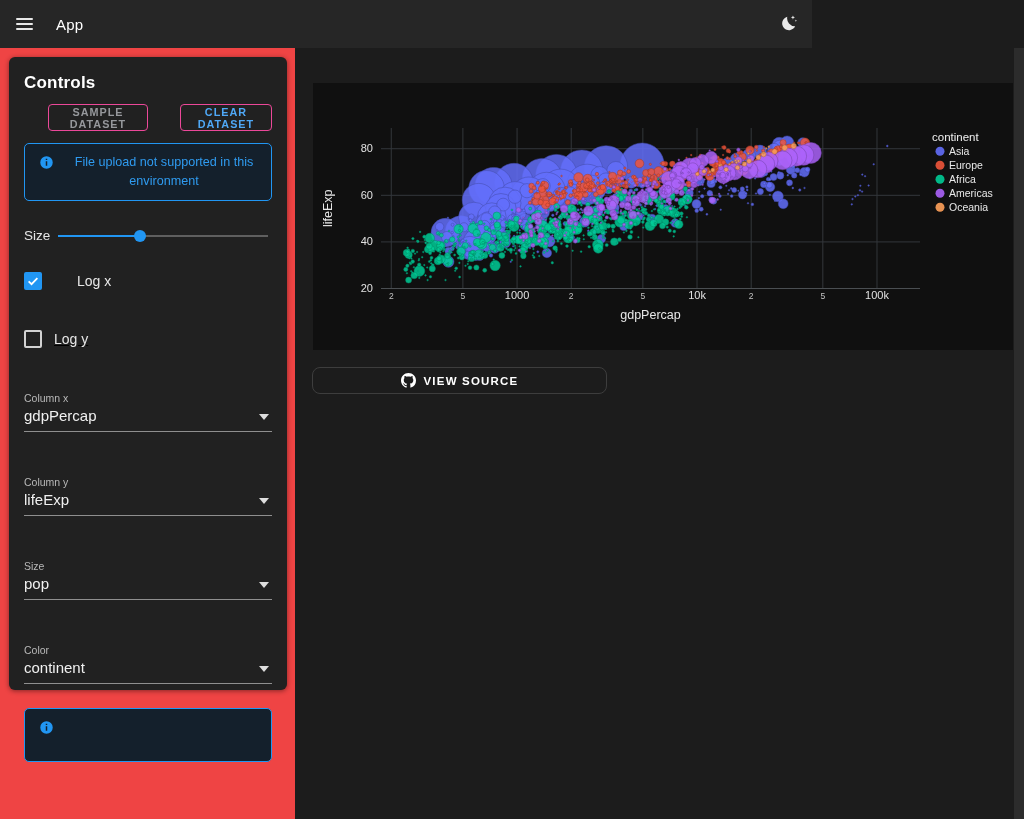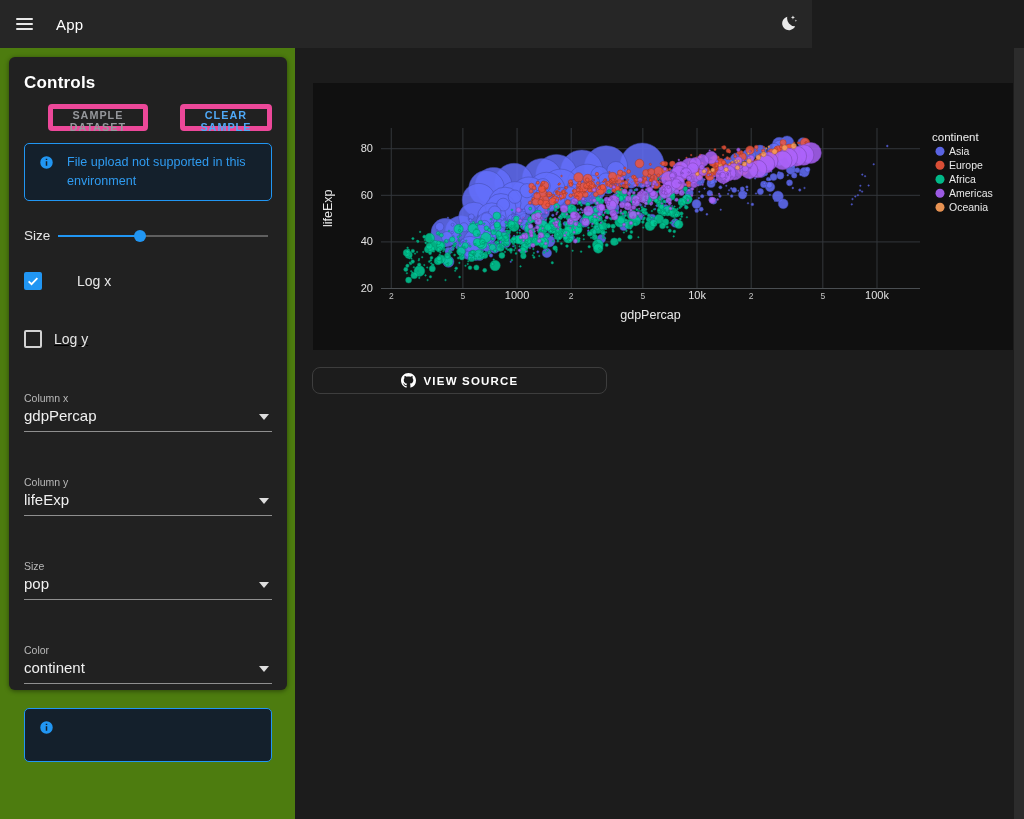--- a/index.html
+++ b/index.html
@@ -11,33 +11,33 @@
             background:#262626; display:flex; align-items:center; z-index:10; }
   .menu-btn { width:40px; height:40px; margin-left:4px; background:none; border:none;
               display:flex; flex-direction:column; justify-content:center; align-items:center;
               gap:3px; cursor:pointer; }
   .menu-btn span { display:block; width:17px; height:2px; background:#e8e8e8; border-radius:1px; }
   .app-title { color:#fff; font-size:15px; margin-left:12px; letter-spacing:.2px; }
   .theme-btn { position:absolute; right:10px; top:12px; width:28px; height:26px;
                background:none; border:none; cursor:pointer; }
 
   
-  .sidecol { position:absolute; left:0; top:48px; width:295px; height:771px; background:#4d7c0f; }
+  .sidecol { position:absolute; left:0; top:48px; width:295px; height:771px; background:#ef4444; }
   .card { position:absolute; left:9px; top:9px; width:278px; height:633px; background:#212121;
           border-radius:6px; box-shadow:0 1px 5px rgba(0,0,0,.45); padding:16px 15px 0 15px; }
   .card h2 { color:#fff; font-size:17px; font-weight:bold; letter-spacing:.2px; }
   .btn-row { display:flex; gap:8px; margin-top:11px; }
-  .obtn { height:27px; border:5px solid #ec4899; border-radius:4px; background:transparent;
+  .obtn { height:27px; border:1px solid #ec4899; border-radius:4px; background:transparent;
           font-family:inherit; font-size:10.8px; font-weight:bold; letter-spacing:1px; cursor:pointer;margin-left:24px; }
   .obtn.disabled { color:#96989c; width:127px; }
   .obtn.primary  { color:#4FA8F6; width:117px; }
 
   .alert { border:1px solid #2196F3; border-radius:5px; background:#14202c;
            display:flex; align-items:flex-start; padding:9px 10px 9px 14px; }
-  .alert .txt { color:#2F9BF0; font-size:12.6px; line-height:1.5; margin-left:13px; }
+  .alert .txt { color:#2F9BF0; font-size:12.6px; line-height:1.5; margin-left:13px;text-align:center; }
   .alert1 { margin-top:12px; min-height:50px; }
   .alert2 { margin-top:24px; min-height:54px; }
   .info-ic { flex:0 0 15px; margin-top:2px; }
 
   .size-row { margin-top:28px; display:flex; align-items:center; height:14px; }
   .size-label { color:#e6e6e6; font-size:13.5px; width:34px; }
   .slider { position:relative; height:14px; flex:1; max-width:210px; cursor:pointer; }
   .slider .track { position:absolute; left:0; right:0; top:6px; height:2px; background:#5f5f5f; }
   .slider .fill  { position:absolute; left:0; top:6px; height:2px; background:#2196F3; }
   .slider .thumb { position:absolute; top:1px; width:12px; height:12px; border-radius:50%;
@@ -88,21 +88,21 @@
     </svg>
   </button>
 </header>
 
 <div class="sidecol">
   <div class="card">
     <h2>Controls</h2>
 
     <div class="btn-row">
       <button class="obtn disabled">SAMPLE DATASET</button>
-      <button class="obtn primary">CLEAR SAMPLE</button>
+      <button class="obtn primary">CLEAR DATASET</button>
     </div>
 
     <div class="alert alert1">
       <svg class="info-ic" width="15" height="15" viewBox="0 0 24 24">
         <path fill="#2196F3" d="M12 2a10 10 0 1 0 0 20 10 10 0 0 0 0-20zm1.2 15h-2.4v-7h2.4v7zm0-9h-2.4V6h2.4v2z"></path>
       </svg>
       <span class="txt">File upload not supported in this environment</span>
     </div>
 
     <div class="size-row">

